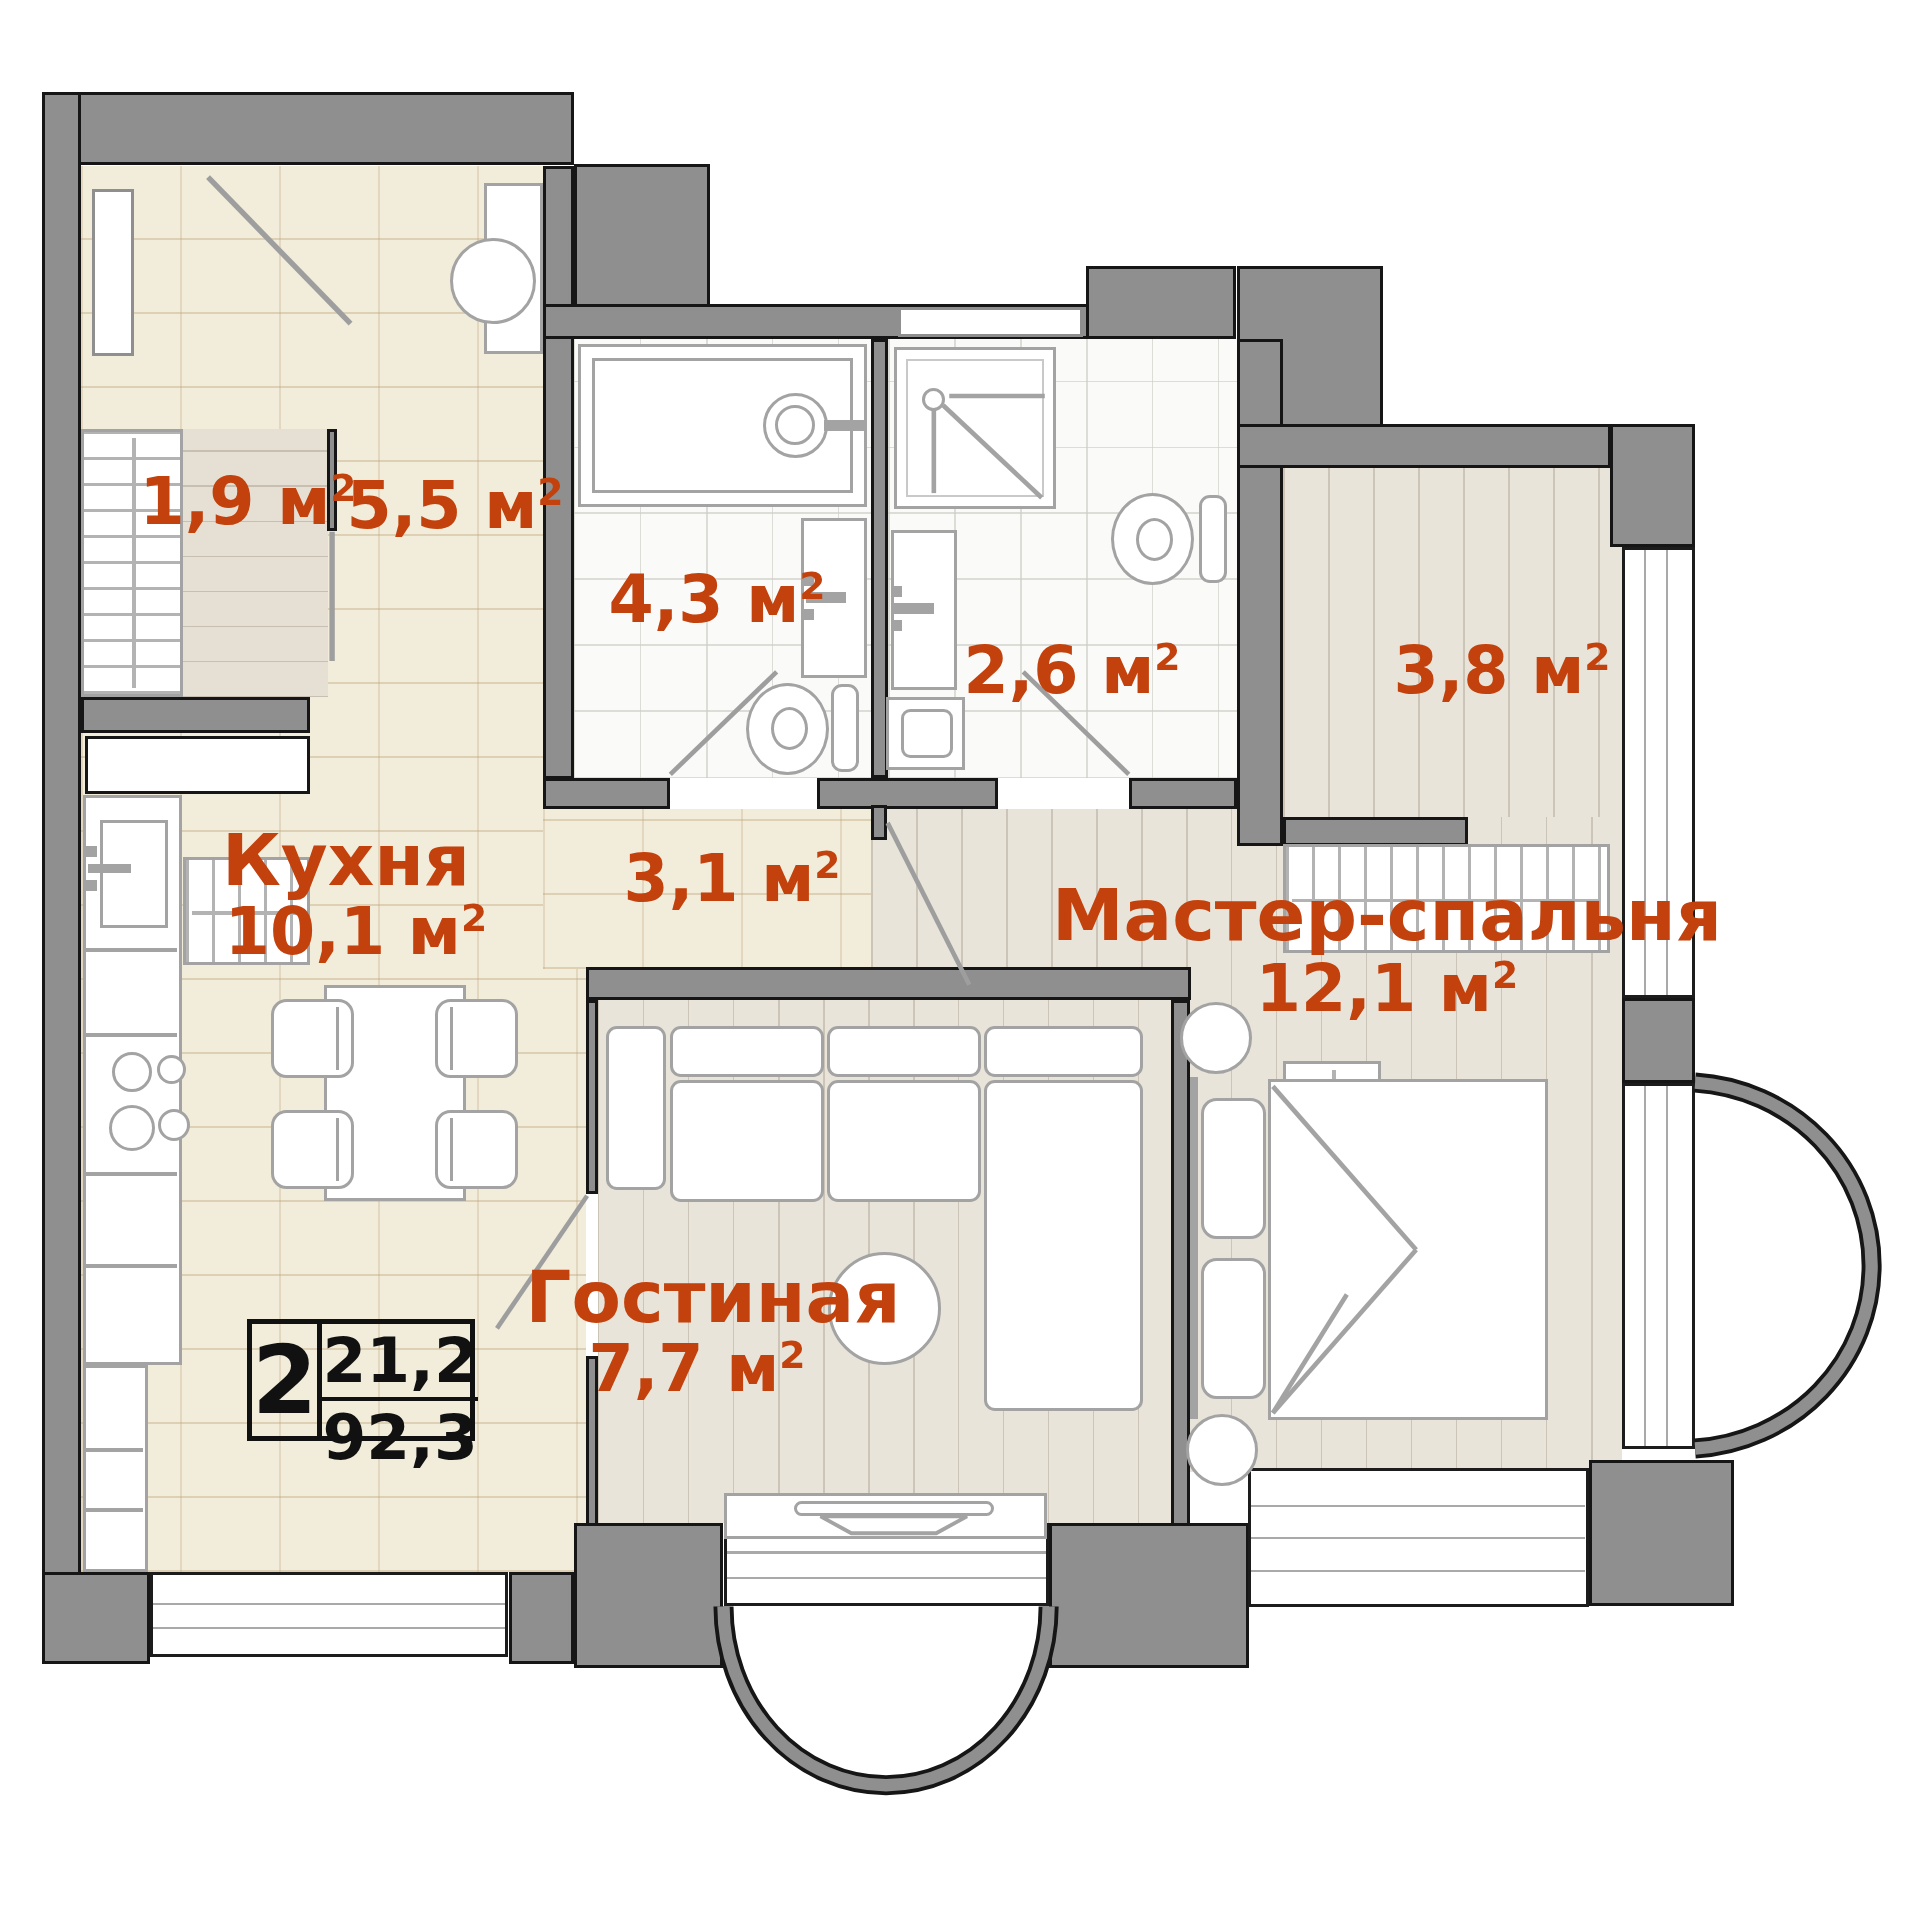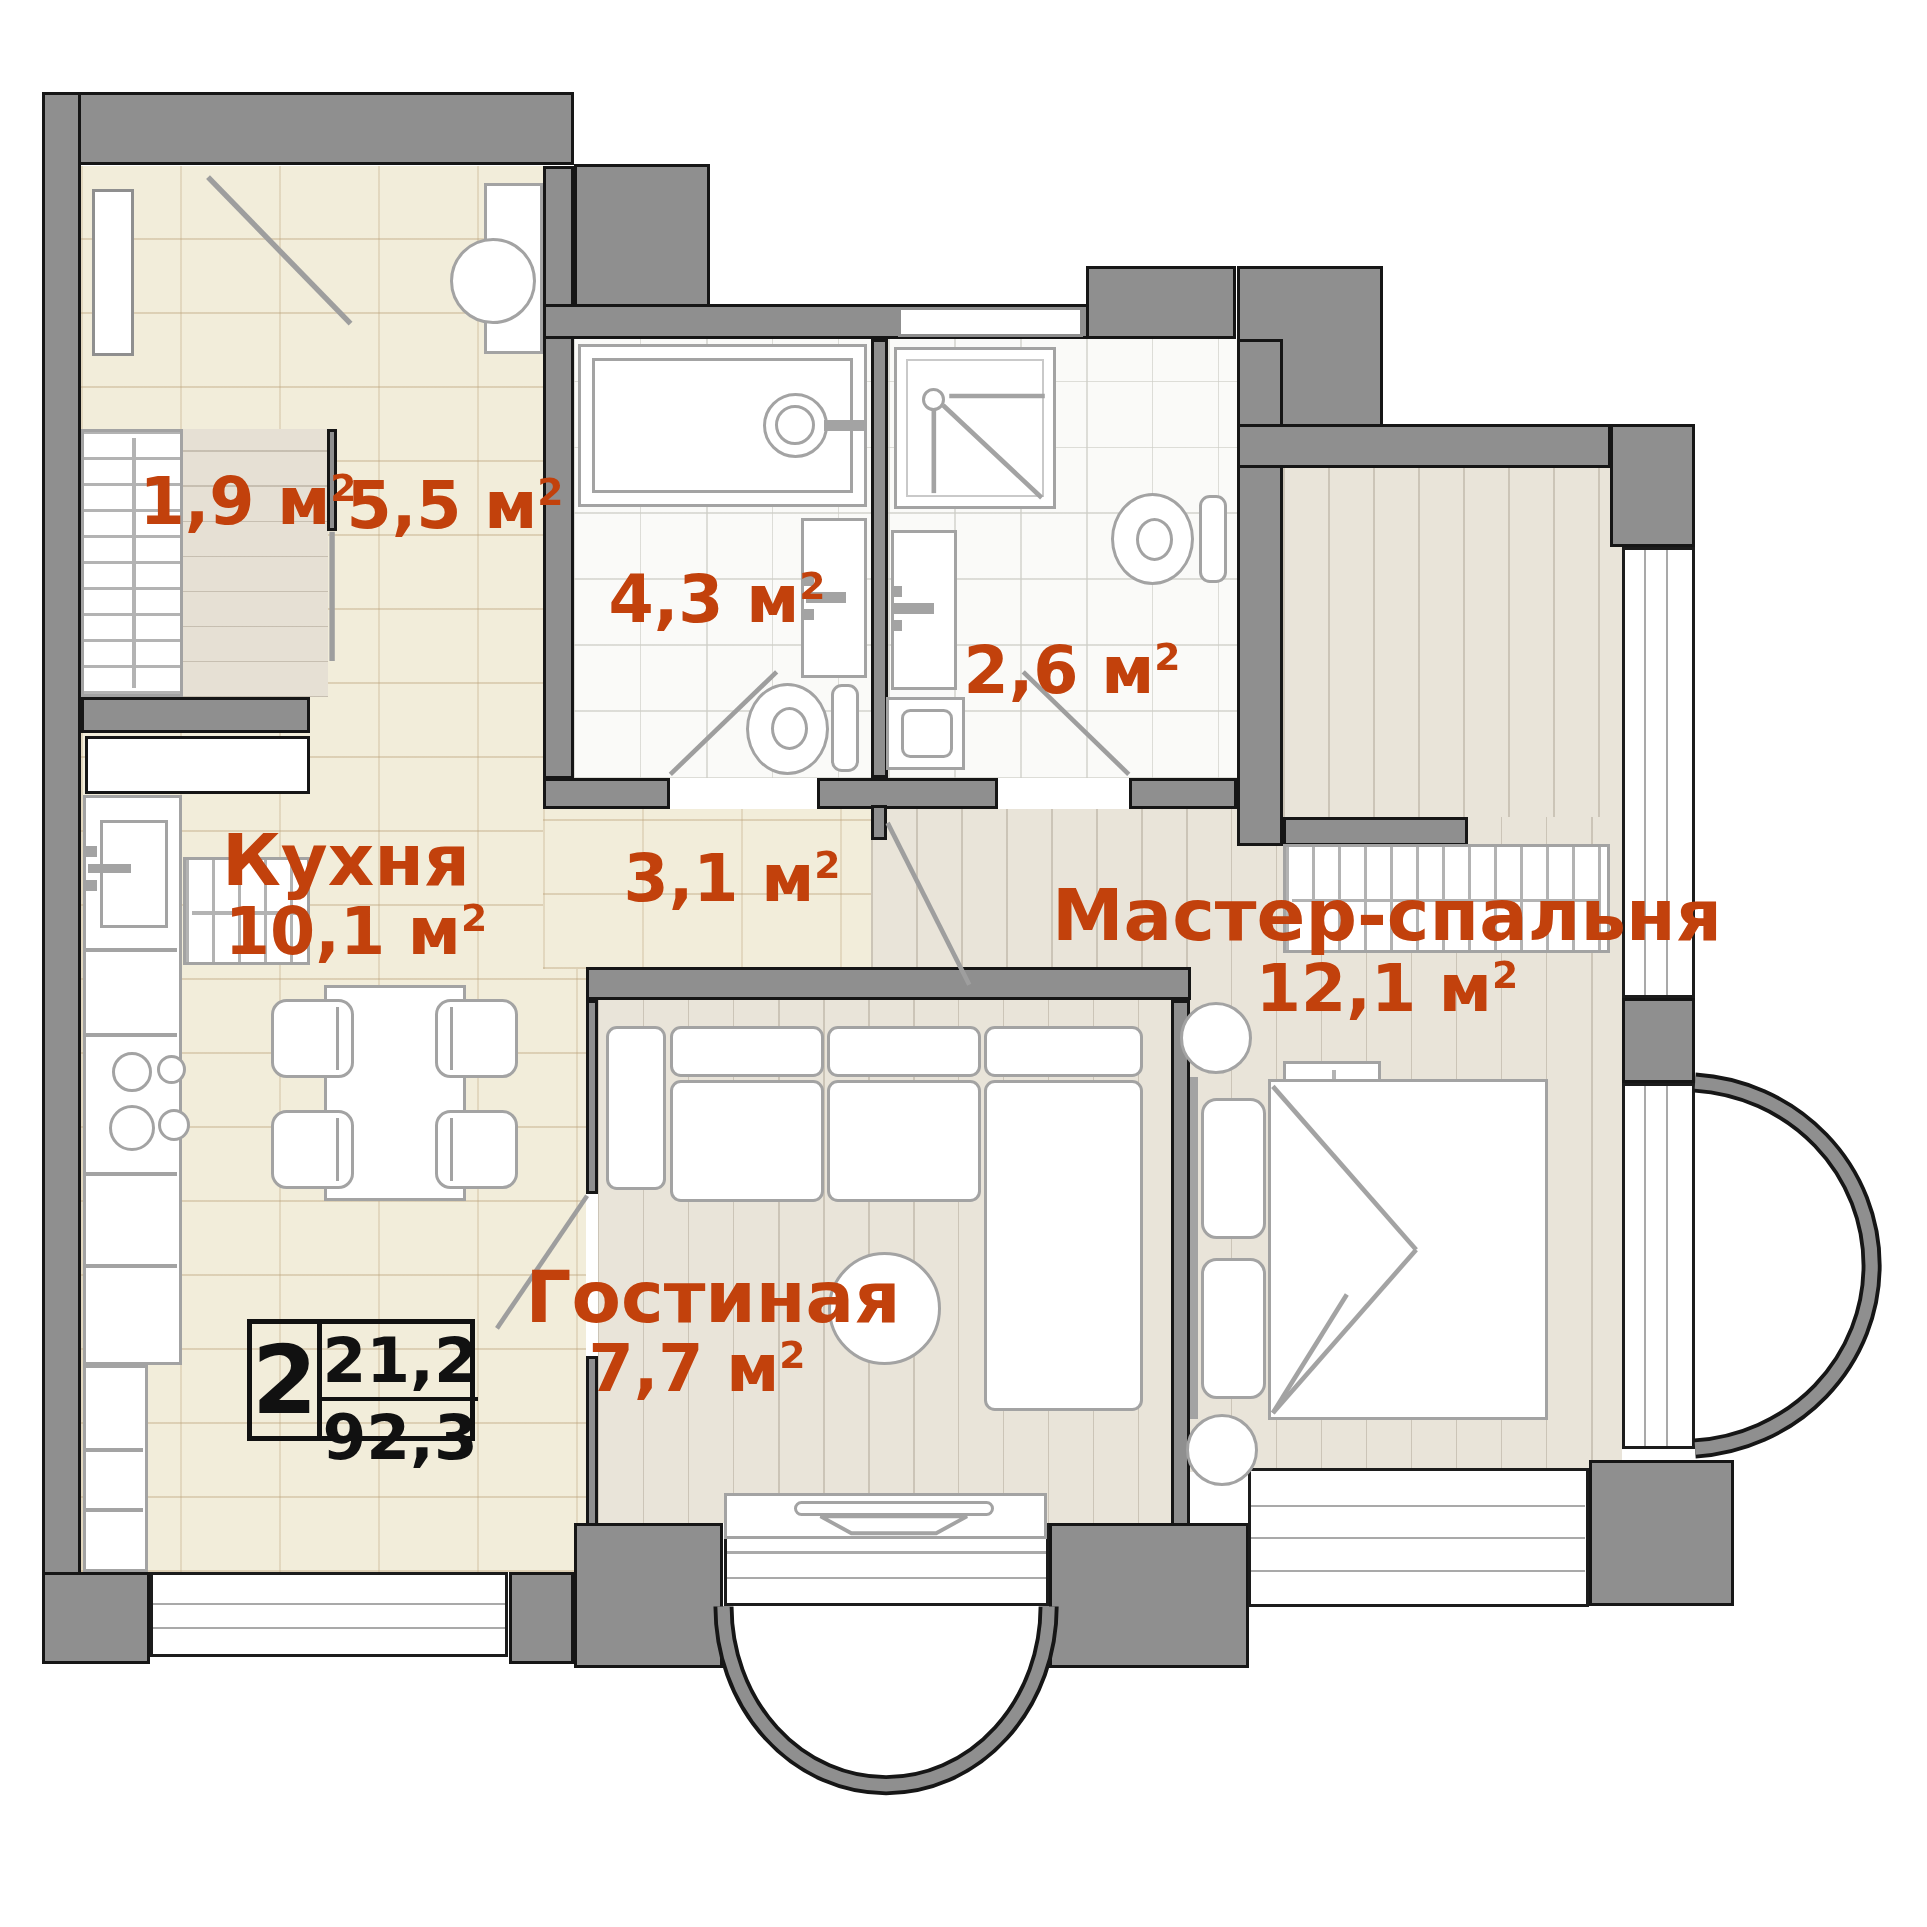--- a/index.html
+++ b/index.html
@@ -232,20 +232,23 @@
   </div>
   <div class="abs lab area" style="left:455px;top:505px">
     <span>5,5</span>&nbsp;<span>м</span><sup>2</sup>
   </div>
   <div class="abs lab area" style="left:717px;top:599px">
     <span>4,3</span>&nbsp;<span>м</span><sup>2</sup>
   </div>
   <div class="abs lab area" style="left:1072px;top:670px">
     <span>2,6</span>&nbsp;<span>м</span><sup>2</sup>
   </div>
+  <div class="abs lab area" style="left:1502px;top:670px">
+    <span>3,8</span>&nbsp;<span>м</span><sup>2</sup>
+  </div>
   <div class="abs lab rname" style="left:346px;top:860px">
     <span>Кухня</span>
   </div>
   <div class="abs lab area" style="left:356px;top:931px">
     <span>10,1</span>&nbsp;<span>м</span><sup>2</sup>
   </div>
   <div class="abs lab area" style="left:732px;top:878px">
     <span>3,1</span>&nbsp;<span>м</span><sup>2</sup>
   </div>
   <div class="abs lab rname" style="left:1387px;top:915px">

